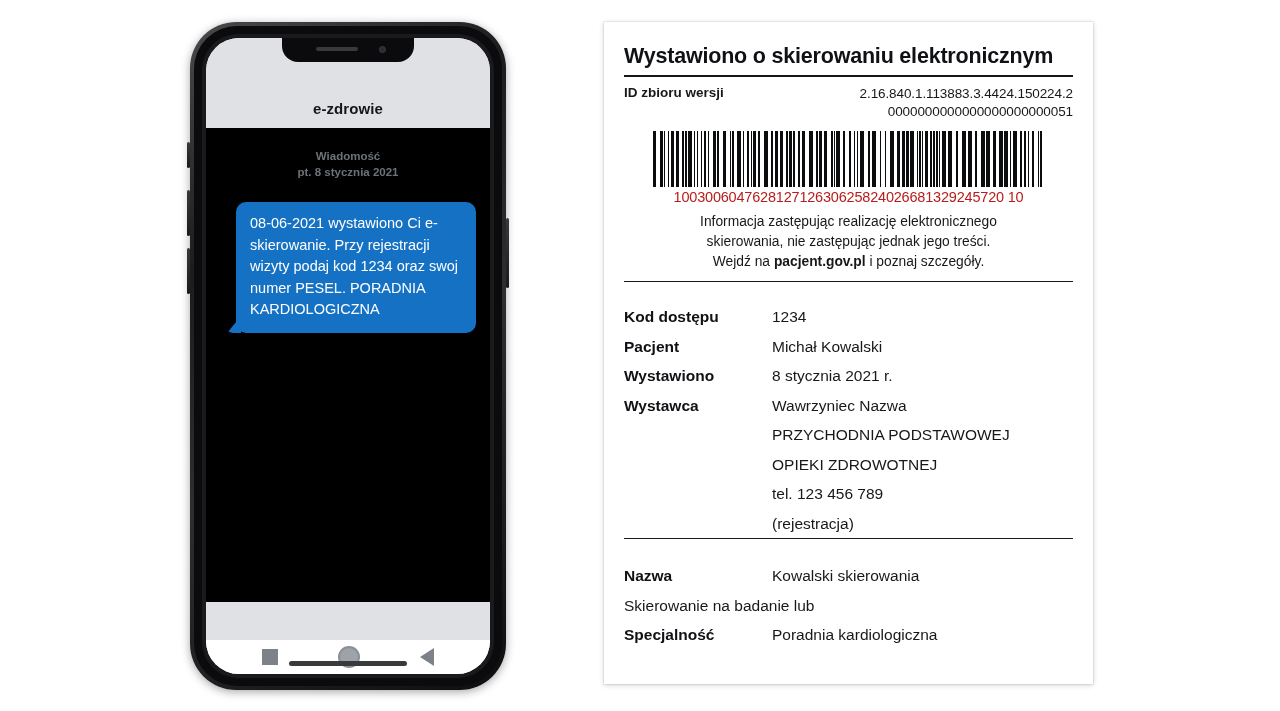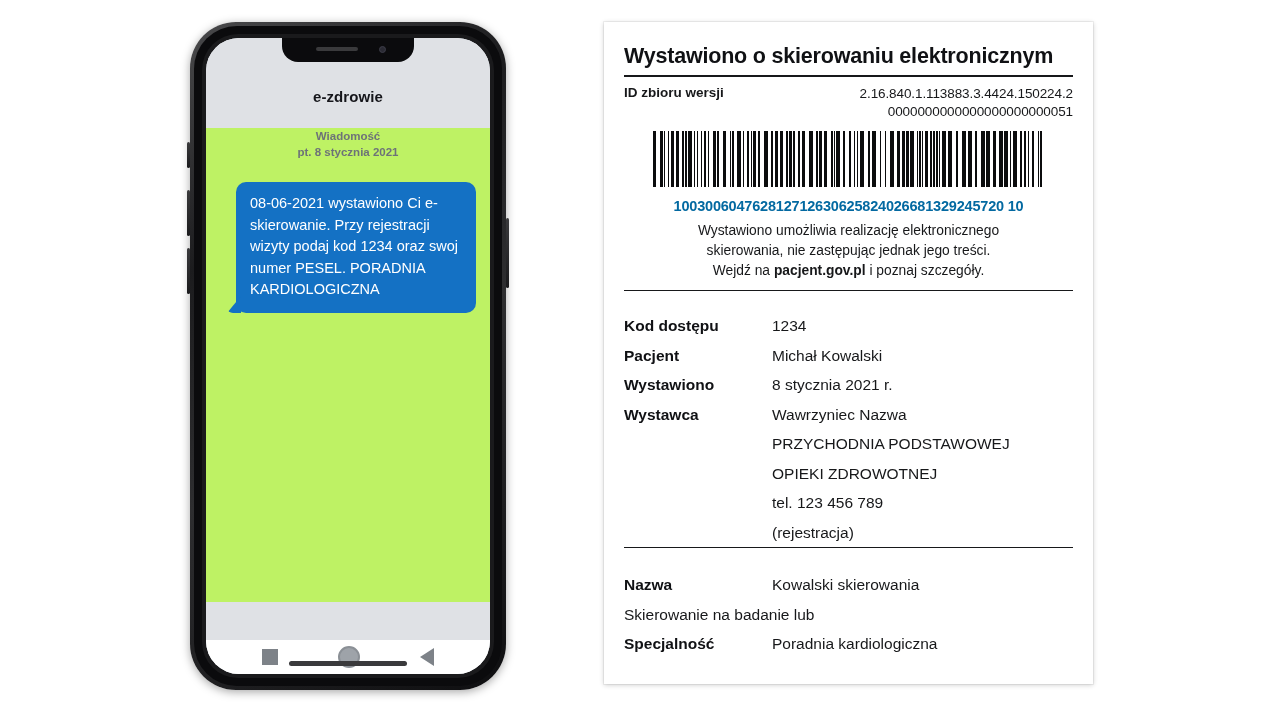--- a/index.html
+++ b/index.html
@@ -91,34 +91,36 @@
     left: 0; right: 0; top: 0;
     height: 50px;
     background: #dfe1e5;
   }
   .app-header {
     position: absolute;
     left: 0; right: 0; top: 50px;
     height: 40px;
     background: #dfe1e5;
     display: flex;
+    align-items: center;
     justify-content: center;
   }
   .app-header .title {
     font-size: 15px;
     font-weight: bold;
     color: #15151a;
     letter-spacing: .1px;
   }
   .thread {
     position: absolute;
     left: 0; right: 0;
     top: 90px;
     bottom: 72px;
-    background: #bef264;
+    background: #000000;
+    padding-top: 20px;
     box-sizing: border-box;
   }
   .msg-meta {
     text-align: center;
     color: #6d7278;
     font-size: 11.5px;
     line-height: 16px;
     font-weight: bold;
   }
   .bubble-row {
@@ -262,25 +264,24 @@
     display: flex;
     align-items: stretch;
     overflow: hidden;
   }
   .barcode i {
     display: block;
     background: #0b0c0d;
     height: 100%;
   }
   .barcode-digits {
-    margin-top: 11px;
+    margin-top: 2px;
     font-size: 14.5px;
     letter-spacing: -.2px;
-    color: #0369a1;
-    font-weight: bold;
+    color: #b91c1c;
   }
   .doc-note {
     margin-top: 7px;
     text-align: center;
     font-size: 13.8px;
     line-height: 20px;
     color: #17181a;
   }
   .doc-note b { font-weight: bold; }
   .section {
@@ -534,21 +535,21 @@
           <i style="width: 4px; background: transparent;"></i>
           <i style="width: 1px;"></i>
           <i style="width: 1px; background: transparent;"></i>
           <i style="width: 2px;"></i>
           <i style="width: 3px; background: transparent;"></i>
         </div>
       <div class="barcode-digits">100300604762812712630625824026681329245720 10</div>
     </div>
 
     <div class="doc-note rule-thin" style="padding-bottom:9px;">
-      <div>Wystawiono umożliwia realizację elektronicznego</div>
+      <div>Informacja zastępując realizację elektronicznego</div>
       <div>skierowania, nie zastępując jednak jego treści.</div>
       <div>
         <span>Wejdź na </span><b>pacjent.gov.pl</b><span> i poznaj szczegóły.</span>
       </div>
     </div>
 
     <div class="section rule-thin" id="section-primary">
         <div class="kv">
           <div class="k">Kod dostępu</div>
           <div class="v">1234</div>

